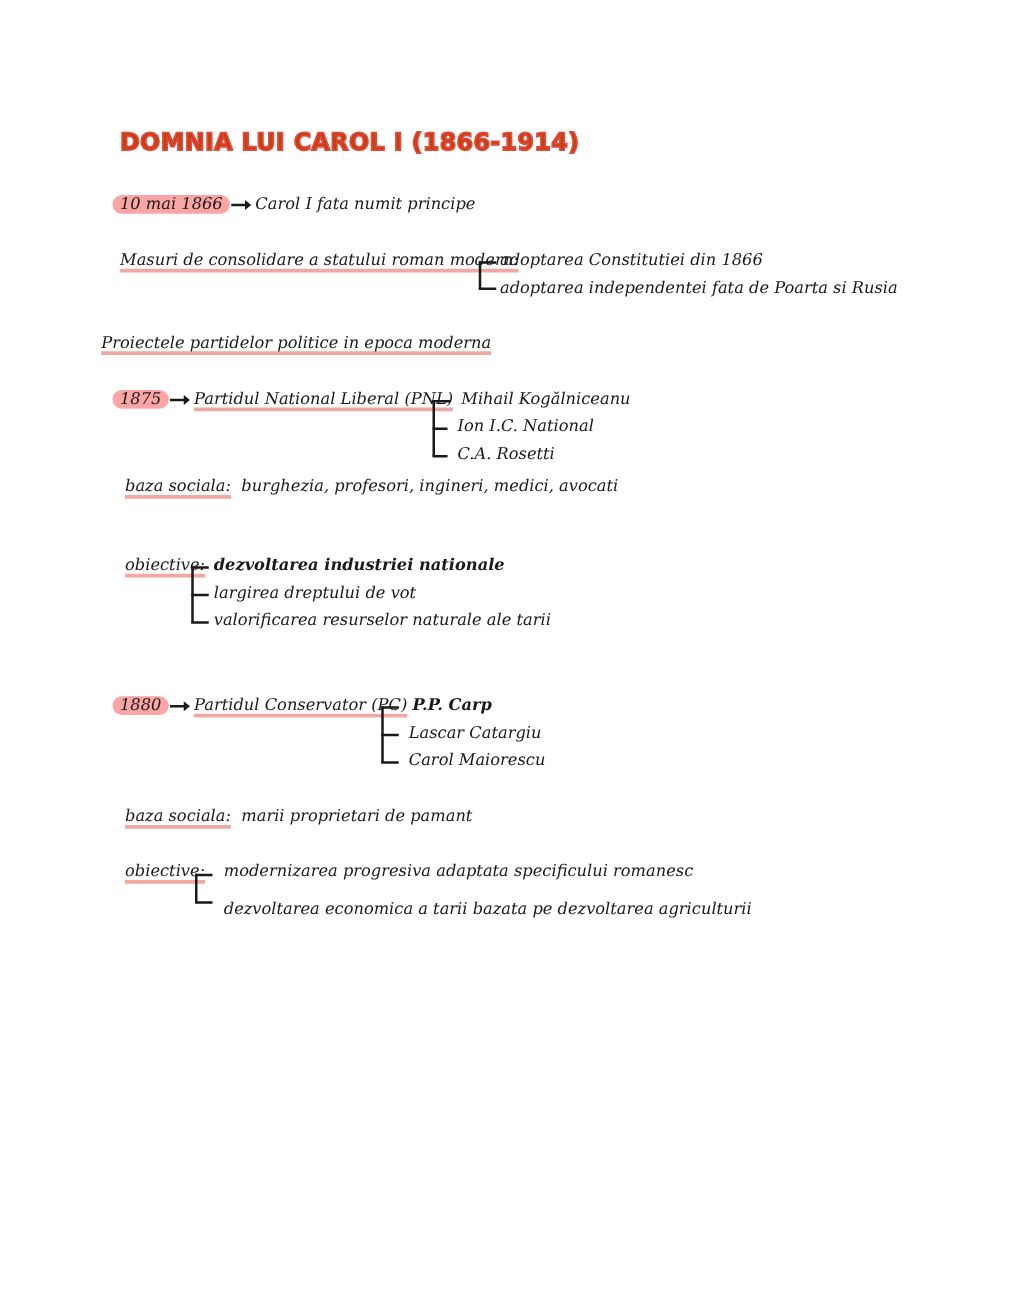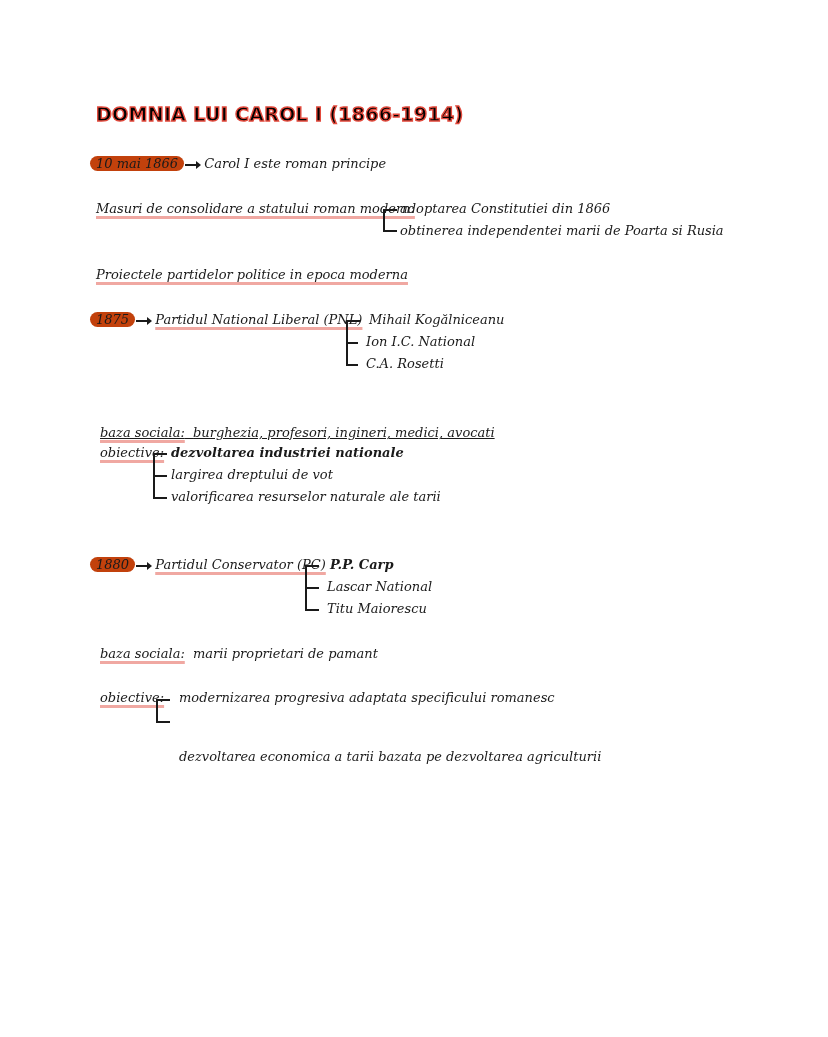--- a/index.html
+++ b/index.html
@@ -1,84 +1,84 @@
 <!DOCTYPE html>
 <html><head>
 <meta charset="utf-8">
 <style>
   html, body { margin:0; padding:0; background:#ffffff; }
   body { width:828px; height:1037px; position:relative; overflow:hidden;
          font-family:"DejaVu Serif", serif; color:#1a1a1a; }
   .abs { position:absolute; white-space:nowrap; }
   .title { left:96px; top:103px; font-family:"DejaVu Sans", sans-serif; font-weight:bold;
-           font-size:19px; color:#000000; letter-spacing:0.3px;
+           font-size:19px; color:#c2410c; letter-spacing:0.3px;
            -webkit-text-stroke:1.4px #e3493c; }
   .txt { font-style:italic; font-size:13px; line-height:18px; }
-  .hl { background:#c2410c; border-radius:9px; padding:0 6px 0 6px; }
+  .hl { background:#fca5a5; border-radius:9px; padding:0 6px 0 6px; }
   .ul { text-decoration:underline; text-decoration-color:#f0a8a2; text-decoration-thickness:3px; text-underline-offset:3px; }
   .arrow { display:inline-block; position:relative; height:2px; background:#1a1a1a; vertical-align:middle; margin:0 1px; }
   .arrow::after { content:""; position:absolute; right:-2px; top:-3px; border-left:5px solid #1a1a1a; border-top:4px solid transparent; border-bottom:4px solid transparent; }
   .brk { position:absolute; border-left:2px solid #1a1a1a; }
   .tick { position:absolute; height:2px; background:#1a1a1a; }
 </style>
 </head>
 <body>
 
 <div class="abs title">DOMNIA LUI CAROL I (1866-1914)</div>
 
 <div class="abs txt" style="left:90px;top:155px;">
-  <span class="hl">10 mai 1866</span><span class="arrow" style="width:14px"></span>&nbsp;<span>Carol I este roman principe</span>
+  <span class="hl">10 mai 1866</span><span class="arrow" style="width:14px"></span>&nbsp;<span>Carol I fata numit principe</span>
 </div>
 
 <div class="abs txt ul" style="left:96px;top:200px;">Masuri de consolidare a statului roman modern:</div>
 <div class="brk" style="left:383px;top:209px;height:22px;"></div>
 <div class="tick" style="left:383px;top:209px;width:14px;"></div>
 <div class="tick" style="left:383px;top:230px;width:14px;"></div>
 <div class="abs txt" style="left:400px;top:200px;">adoptarea Constitutiei din 1866</div>
-<div class="abs txt" style="left:400px;top:222px;">obtinerea independentei marii de Poarta si Rusia</div>
+<div class="abs txt" style="left:400px;top:222px;">adoptarea independentei fata de Poarta si Rusia</div>
 
-<div class="abs txt ul" style="left:96px;top:266px;">Proiectele partidelor politice in epoca moderna</div>
+<div class="abs txt ul" style="left:81px;top:266px;">Proiectele partidelor politice in epoca moderna</div>
 
 <div class="abs txt" style="left:90px;top:311px;">
   <span class="hl">1875</span><span class="arrow" style="width:14px"></span>&nbsp;<span class="ul">Partidul National Liberal (PNL)</span>
 </div>
 <div class="brk" style="left:346px;top:320px;height:45px;"></div>
 <div class="tick" style="left:346px;top:320px;width:14px;"></div>
 <div class="tick" style="left:346px;top:342px;width:12px;"></div>
 <div class="tick" style="left:346px;top:364px;width:12px;"></div>
 <div class="abs txt" style="left:369px;top:311px;">Mihail Kogălniceanu</div>
 <div class="abs txt" style="left:366px;top:333px;">Ion I.C. National</div>
 <div class="abs txt" style="left:366px;top:355px;">C.A. Rosetti</div>
 
-<div class="abs txt" style="left:100px;top:424px;text-decoration:underline;">
+<div class="abs txt" style="left:100px;top:381px;">
   <span class="ul">baza sociala:</span>&nbsp; <span>burghezia, profesori, ingineri, medici, avocati</span>
 </div>
 
 <div class="abs txt ul" style="left:100px;top:444px;">obiective:</div>
 <div class="brk" style="left:153px;top:453px;height:45px;"></div>
 <div class="tick" style="left:153px;top:453px;width:14px;"></div>
 <div class="tick" style="left:153px;top:475px;width:14px;"></div>
 <div class="tick" style="left:153px;top:497px;width:14px;"></div>
 <div class="abs txt" style="left:171px;top:444px;font-weight:bold;">dezvoltarea industriei nationale</div>
 <div class="abs txt" style="left:171px;top:466px;">largirea dreptului de vot</div>
 <div class="abs txt" style="left:171px;top:488px;font-style:italic;">valorificarea resurselor naturale ale tarii</div>
 
 <div class="abs txt" style="left:90px;top:556px;">
   <span class="hl">1880</span><span class="arrow" style="width:14px"></span>&nbsp;<span class="ul">Partidul Conservator (PC)</span>
 </div>
 <div class="brk" style="left:305px;top:565px;height:45px;"></div>
 <div class="tick" style="left:305px;top:565px;width:14px;"></div>
 <div class="tick" style="left:305px;top:587px;width:14px;"></div>
 <div class="tick" style="left:305px;top:609px;width:14px;"></div>
 <div class="abs txt" style="left:330px;top:556px;font-weight:bold;">P.P. Carp</div>
-<div class="abs txt" style="left:327px;top:578px;">Lascar National</div>
-<div class="abs txt" style="left:327px;top:600px;">Titu Maiorescu</div>
+<div class="abs txt" style="left:327px;top:578px;">Lascar Catargiu</div>
+<div class="abs txt" style="left:327px;top:600px;">Carol Maiorescu</div>
 
 <div class="abs txt" style="left:100px;top:645px;">
   <span class="ul">baza sociala:</span>&nbsp; <span>marii proprietari de pamant</span>
 </div>
 
 <div class="abs txt ul" style="left:100px;top:689px;">obiective:</div>
 <div class="brk" style="left:156px;top:699px;height:23px;"></div>
 <div class="tick" style="left:156px;top:699px;width:14px;"></div>
 <div class="tick" style="left:156px;top:721px;width:14px;"></div>
 <div class="abs txt" style="left:179px;top:689px;">modernizarea progresiva adaptata specificului romanesc</div>
-<div class="abs txt" style="left:179px;top:748px;">dezvoltarea economica a tarii bazata pe dezvoltarea agriculturii</div>
+<div class="abs txt" style="left:179px;top:719px;">dezvoltarea economica a tarii bazata pe dezvoltarea agriculturii</div>
 
 </body></html>

